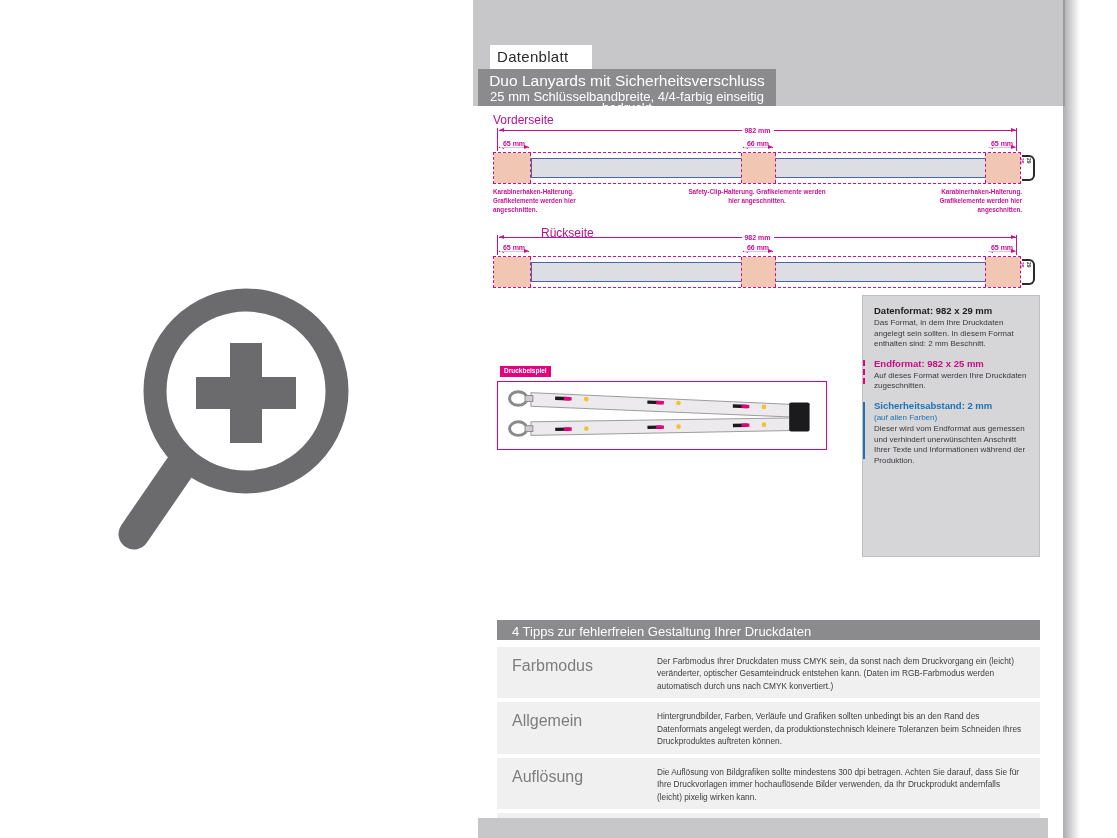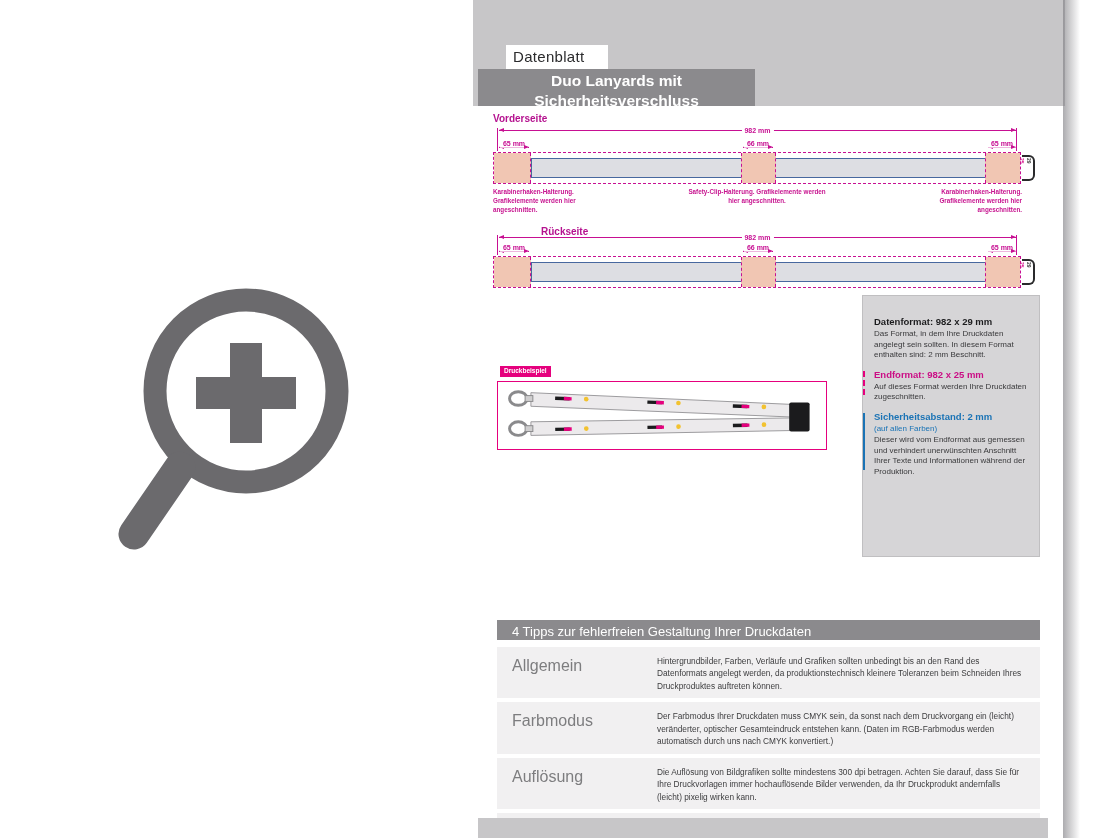--- a/index.html
+++ b/index.html
@@ -4,29 +4,29 @@
 <style>
   * { margin:0; padding:0; box-sizing:border-box; }
   html,body { width:1117px; height:838px; background:#fff; font-family:"Liberation Sans", sans-serif; overflow:hidden; }
   .canvas { position:absolute; top:0; left:0; width:1117px; height:838px; background:#fff; }
 
   
   .magnifier { position:absolute; left:105px; top:282px; width:255px; height:270px; }
 
   
   .hdr-gray { position:absolute; left:473px; top:0; width:592px; height:106px; background:#c7c6c8; }
-  .tab { position:absolute; left:506px; top:45px; width:102px; height:24px; background:#fff; color:#2b2b2d;
+  .tab { position:absolute; left:490px; top:45px; width:102px; height:24px; background:#fff; color:#2b2b2d;
          font-size:15px; line-height:24px; padding-left:7px; letter-spacing:.3px; }
-  .banner { position:absolute; left:478px; top:69px; width:277px; height:37px; background:#8b8a8d; color:#fff;
-            text-align:center;font-weight:bold; }
+  .banner { position:absolute; left:478px; top:69px; width:298px; height:37px; background:#8b8a8d; color:#fff;
+            text-align:center; }
   .banner .t1 { font-size:15.5px; line-height:20px; padding-top:2px; }
   .banner .t2 { font-size:13px; line-height:11px; }
 
   
-  .side-lbl { position:absolute; font-size:10px; font-weight:bold; color:#b5128f; }
+  .side-lbl { position:absolute; font-size:12px; font-weight:normal; color:#b5128f; }
   .band { position:absolute; left:493px; width:528px; height:32px; background:#fff; border:1px dashed #c70f92; }
   .band .zone { position:absolute; top:0; bottom:0; background:#f1c6b3; }
   .band .zone.l { left:0; width:37px; border-right:1px dashed #c70f92; }
   .band .zone.m { left:247px; width:35px; border-left:1px dashed #c70f92; border-right:1px dashed #c70f92; }
   .band .zone.r { right:0; width:35px; border-left:1px dashed #c70f92; }
   .band .inner { position:absolute; left:37px; width:456px; top:5px; height:20px; background:#dddee3; border:1px solid #47689f; }
   .clipend { position:absolute; width:13px; height:26px; background:#fff; border:2px solid #2a2a2c; border-left:none; border-radius:0 6px 6px 0; }
   .hdim { position:absolute; font-size:5px; font-weight:bold; line-height:1; white-space:nowrap;
           transform:rotate(90deg); transform-origin:left top; }
   .hdim.pink { color:#d4148c; } .hdim.dark { color:#333; }
@@ -42,21 +42,21 @@
   .vline { position:absolute; width:0; border-left:1px solid #c70f92; }
   .cap { position:absolute; font-size:6.3px; font-weight:bold; color:#c7138f; line-height:1.45; }
 
   
   .ex-lbl { position:absolute; left:500px; top:366px; background:#e5007d; color:#fff; font-size:6.5px; font-weight:bold;
             padding:2px 4px; line-height:1; }
   .ex-box { position:absolute; left:497px; top:381px; width:330px; height:69px; background:#fff; border:1px solid #e5007d; }
 
   
   .info { position:absolute; left:862px; top:295px; width:178px; height:262px; background:#d6d5d7;
-          border:1px solid #c0bfc1; padding:20px 9px 9px 11px; }
+          border:1px solid #c0bfc1; padding:9px 9px 9px 11px; }
   .info h3 { font-size:9.5px; color:#1c1c1e; margin-bottom:2px; }
   .info p  { font-size:8px; color:#39393b; line-height:1.32; margin-bottom:8px; }
   .sec { position:relative; }
   .sec h3.pink { color:#cb0d85;margin-top:8px; }
   .sec h3.blue, .sec .sub { color:#1a73b5; }
   .sec .sub { font-size:8px; line-height:1.2; margin-bottom:2px; }
   .sec.endformat::before { content:""; position:absolute; left:-11px; top:2px; bottom:8px; border-left:2px dashed #e5007d; }
   .sec.safety::before    { content:""; position:absolute; left:-11px; top:2px; bottom:8px; border-left:2px solid #1a73b5; }
 
   
@@ -213,26 +213,26 @@
     <div class="sec safety">
       <h3 class="blue">Sicherheitsabstand: 2 mm</h3>
       <div class="sub">(auf allen Farben)</div>
       <p>Dieser wird vom Endformat aus gemessen und verhindert unerwünschten Anschnitt Ihrer Texte und Informationen während der Produktion.</p>
     </div>
   </div>
 
   <div class="tips-hdr">4 Tipps zur fehlerfreien Gestaltung Ihrer Druckdaten</div>
   <div class="tips">
     <div class="tip-row">
+      <div class="term">Farbmodus</div>
+      <div class="desc">Der Farbmodus Ihrer Druckdaten muss CMYK sein, da sonst nach dem Druckvorgang ein (leicht) veränderter, optischer Gesamteindruck entstehen kann. (Daten im RGB-Farbmodus werden automatisch durch uns nach CMYK konvertiert.)</div>
+    </div>
+    <div class="tip-row">
       <div class="term">Allgemein</div>
       <div class="desc">Hintergrundbilder, Farben, Verläufe und Grafiken sollten unbedingt bis an den Rand des Datenformats angelegt werden, da produktionstechnisch kleinere Toleranzen beim Schneiden Ihres Druckproduktes auftreten können.</div>
-    </div>
-    <div class="tip-row">
-      <div class="term">Farbmodus</div>
-      <div class="desc">Der Farbmodus Ihrer Druckdaten muss CMYK sein, da sonst nach dem Druckvorgang ein (leicht) veränderter, optischer Gesamteindruck entstehen kann. (Daten im RGB-Farbmodus werden automatisch durch uns nach CMYK konvertiert.)</div>
     </div>
     <div class="tip-row">
       <div class="term">Auflösung</div>
       <div class="desc">Die Auflösung von Bildgrafiken sollte mindestens 300 dpi betragen. Achten Sie darauf, dass Sie für Ihre Druckvorlagen immer hochauflösende Bilder verwenden, da Ihr Druckprodukt andernfalls (leicht) pixelig wirken kann.</div>
     </div>
     <div class="tip-row">
       <div class="term">Dateiformat</div>
       <div class="desc">Speichern Sie Ihr Dokument im PDF-Format ab. Achten Sie darauf, Schriften einzubetten und (soweit als möglich) Transparenzen zu reduzieren.</div>
     </div>
   </div>

